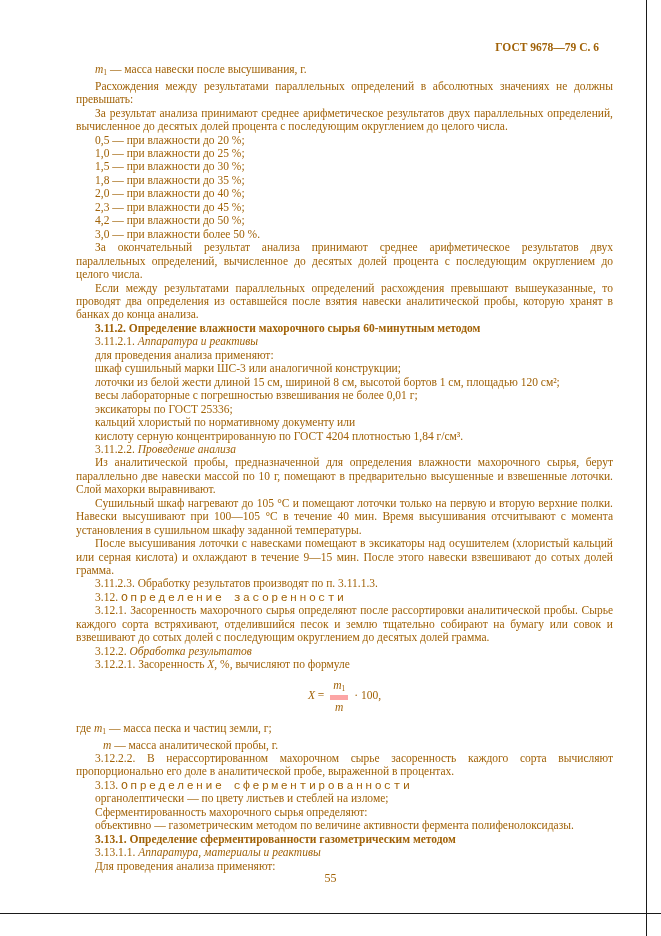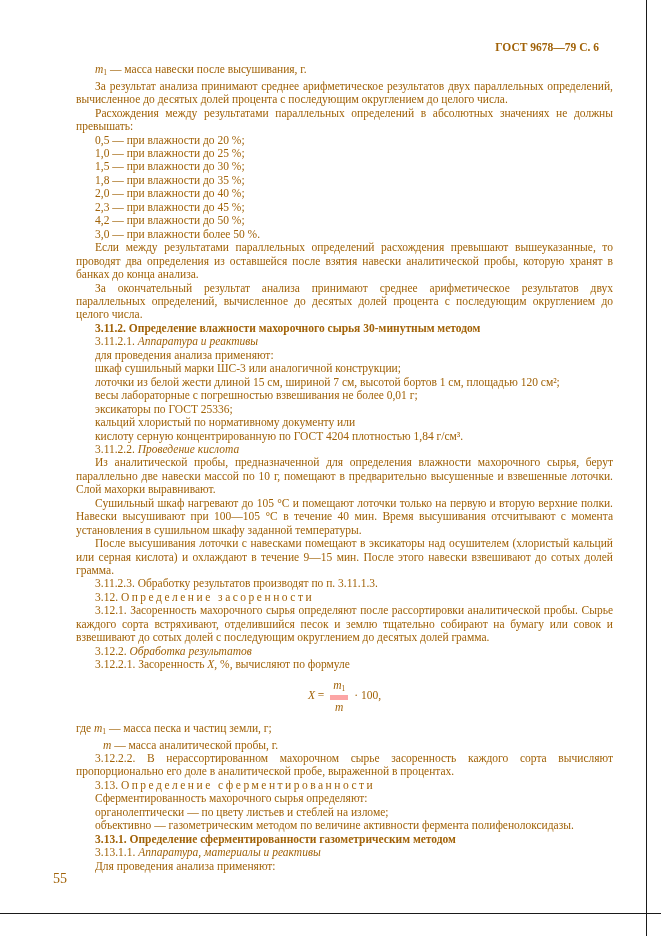--- a/index.html
+++ b/index.html
@@ -30,21 +30,21 @@
     font-size: 11.5px;
     line-height: 13.45px;
     text-align: justify;
     margin-left: 14px;
   }
   .para { margin: 0; }
   .indent { text-indent: 19px; }
   .hang { padding-left: 27px; }
   .bold { font-weight: bold; }
   .italic { font-style: italic; }
-  .spaced { letter-spacing: 2.5px; }
+  .spaced { letter-spacing: 2.5px; font-family: Liberation Mono, monospace; }
   .sub { font-size: 0.66em; vertical-align: -0.30em; }
   .formula {
     text-align: center;
     text-indent: 0;
     margin: 7px 0 8px 0;
   }
   .formula .frac {
     display: inline-block;
     vertical-align: middle;
     text-align: center;
@@ -53,24 +53,24 @@
   }
   .formula .frac .num {
     display: block;
     border-bottom: 5px solid #fca5a5;
     padding: 0 3px 1px 3px;
   }
   .formula .frac .den { display: block; padding-top: 1px; }
   .footer {
     position: absolute;
     top: 871px;
-    left: 53px;
+    left: 62px;
     width: 537px;
-    text-align: left;
-    font-size: 14px;
+    text-align: center;
+    font-size: 12px;
   }
   .edge-right {
     position: absolute;
     top: 0; left: 646px;
     width: 1px; height: 936px;
     background: #1a1a1a;
   }
   .edge-bottom {
     position: absolute;
     top: 913px; left: 0;
@@ -81,57 +81,57 @@
 </head>
 <body>
 
 <div class="page">
   <div class="header">
     <span>ГОСТ 9678—79 С. 6</span>
   </div>
 
   <div class="body-text">
       <p class="para indent"><span class="italic">m</span><span class="sub">1</span><span> — масса навески после высушивания, г.</span></p>
+      <p class="para indent"><span>Расхождения между результатами параллельных определений в абсолютных значениях не должны превышать:</span></p>
       <p class="para indent"><span>За результат анализа принимают среднее арифметическое результатов двух параллельных определений, вычисленное до десятых долей процента с последующим округлением до целого числа.</span></p>
-      <p class="para indent"><span>Расхождения между результатами параллельных определений в абсолютных значениях не должны превышать:</span></p>
       <p class="para indent"><span>0,5 — при влажности до 20 %;</span></p>
       <p class="para indent"><span>1,0 — при влажности до 25 %;</span></p>
       <p class="para indent"><span>1,5 — при влажности до 30 %;</span></p>
       <p class="para indent"><span>1,8 — при влажности до 35 %;</span></p>
       <p class="para indent"><span>2,0 — при влажности до 40 %;</span></p>
       <p class="para indent"><span>2,3 — при влажности до 45 %;</span></p>
       <p class="para indent"><span>4,2 — при влажности до 50 %;</span></p>
       <p class="para indent"><span>3,0 — при влажности более 50 %.</span></p>
+      <p class="para indent"><span>За окончательный результат анализа принимают среднее арифметическое результатов двух параллельных определений, вычисленное до десятых долей процента с последующим округлением до целого числа.</span></p>
       <p class="para indent"><span>Если между результатами параллельных определений расхождения превышают вышеуказанные, то проводят два определения из оставшейся после взятия навески аналитической пробы, которую хранят в банках до конца анализа.</span></p>
-      <p class="para indent"><span>За окончательный результат анализа принимают среднее арифметическое результатов двух параллельных определений, вычисленное до десятых долей процента с последующим округлением до целого числа.</span></p>
-      <p class="para indent"><span class="bold">3.11.2. Определение влажности махорочного сырья 30-минутным методом</span></p>
+      <p class="para indent"><span class="bold">3.11.2. Определение влажности махорочного сырья 60-минутным методом</span></p>
       <p class="para indent"><span>3.11.2.1. </span><span class="italic">Аппаратура и реактивы</span></p>
       <p class="para indent"><span>для проведения анализа применяют:</span></p>
       <p class="para indent"><span>шкаф сушильный марки ШС-3 или аналогичной конструкции;</span></p>
-      <p class="para indent"><span>лоточки из белой жести длиной 15 см, шириной 7 см, высотой бортов 1 см, площадью 120 см²;</span></p>
+      <p class="para indent"><span>лоточки из белой жести длиной 15 см, шириной 8 см, высотой бортов 1 см, площадью 120 см²;</span></p>
       <p class="para indent"><span>весы лабораторные с погрешностью взвешивания не более 0,01 г;</span></p>
       <p class="para indent"><span>эксикаторы по ГОСТ 25336;</span></p>
       <p class="para indent"><span>кальций хлористый по нормативному документу или</span></p>
       <p class="para indent"><span>кислоту серную концентрированную по ГОСТ 4204 плотностью 1,84 г/см³.</span></p>
-      <p class="para indent"><span>3.11.2.2. </span><span class="italic">Проведение кислота</span></p>
+      <p class="para indent"><span>3.11.2.2. </span><span class="italic">Проведение анализа</span></p>
       <p class="para indent"><span>Из аналитической пробы, предназначенной для определения влажности махорочного сырья, берут параллельно две навески массой по 10 г, помещают в предварительно высушенные и взвешенные лоточки. Слой махорки выравнивают.</span></p>
       <p class="para indent"><span>Сушильный шкаф нагревают до 105 °С и помещают лоточки только на первую и вторую верхние полки. Навески высушивают при 100—105 °С в течение 40 мин. Время высушивания отсчитывают с момента установления в сушильном шкафу заданной температуры.</span></p>
       <p class="para indent"><span>После высушивания лоточки с навесками помещают в эксикаторы над осушителем (хлористый кальций или серная кислота) и охлаждают в течение 9—15 мин. После этого навески взвешивают до сотых долей грамма.</span></p>
       <p class="para indent"><span>3.11.2.3. Обработку результатов производят по п. 3.11.1.3.</span></p>
       <p class="para indent"><span>3.12. </span><span class="spaced">Определение засоренности</span></p>
       <p class="para indent"><span>3.12.1. Засоренность махорочного сырья определяют после рассортировки аналитической пробы. Сырье каждого сорта встряхивают, отделившийся песок и землю тщательно собирают на бумагу или совок и взвешивают до сотых долей с последующим округлением до десятых долей грамма.</span></p>
       <p class="para indent"><span>3.12.2. </span><span class="italic">Обработка результатов</span></p>
       <p class="para indent"><span>3.12.2.1. Засоренность </span><span class="italic">X</span><span>, %, вычисляют по формуле</span></p>
       <div class="formula"><span class="italic">X</span><span> = </span><span class="frac"><span class="num"><span class="italic">m</span><span class="sub">1</span></span><span class="den"><span class="italic">m</span></span></span><span> · 100,</span></div>
       <p class="para"><span>где </span><span class="italic">m</span><span class="sub">1</span><span> — масса песка и частиц земли, г;</span></p>
       <p class="para hang"><span class="italic">m</span><span> — масса аналитической пробы, г.</span></p>
       <p class="para indent"><span>3.12.2.2. В нерассортированном махорочном сырье засоренность каждого сорта вычисляют пропорционально его доле в аналитической пробе, выраженной в процентах.</span></p>
       <p class="para indent"><span>3.13. </span><span class="spaced">Определение сферментированности</span></p>
+      <p class="para indent"><span>органолептически — по цвету листьев и стеблей на изломе;</span></p>
       <p class="para indent"><span>Сферментированность махорочного сырья определяют:</span></p>
-      <p class="para indent"><span>органолептически — по цвету листьев и стеблей на изломе;</span></p>
       <p class="para indent"><span>объективно — газометрическим методом по величине активности фермента полифенолоксидазы.</span></p>
       <p class="para indent"><span class="bold">3.13.1. Определение сферментированности газометрическим методом</span></p>
       <p class="para indent"><span>3.13.1.1. </span><span class="italic">Аппаратура, материалы и реактивы</span></p>
       <p class="para indent"><span>Для проведения анализа применяют:</span></p>
     </div>
 
   <div class="footer">
     <span>55</span>
   </div>
 

